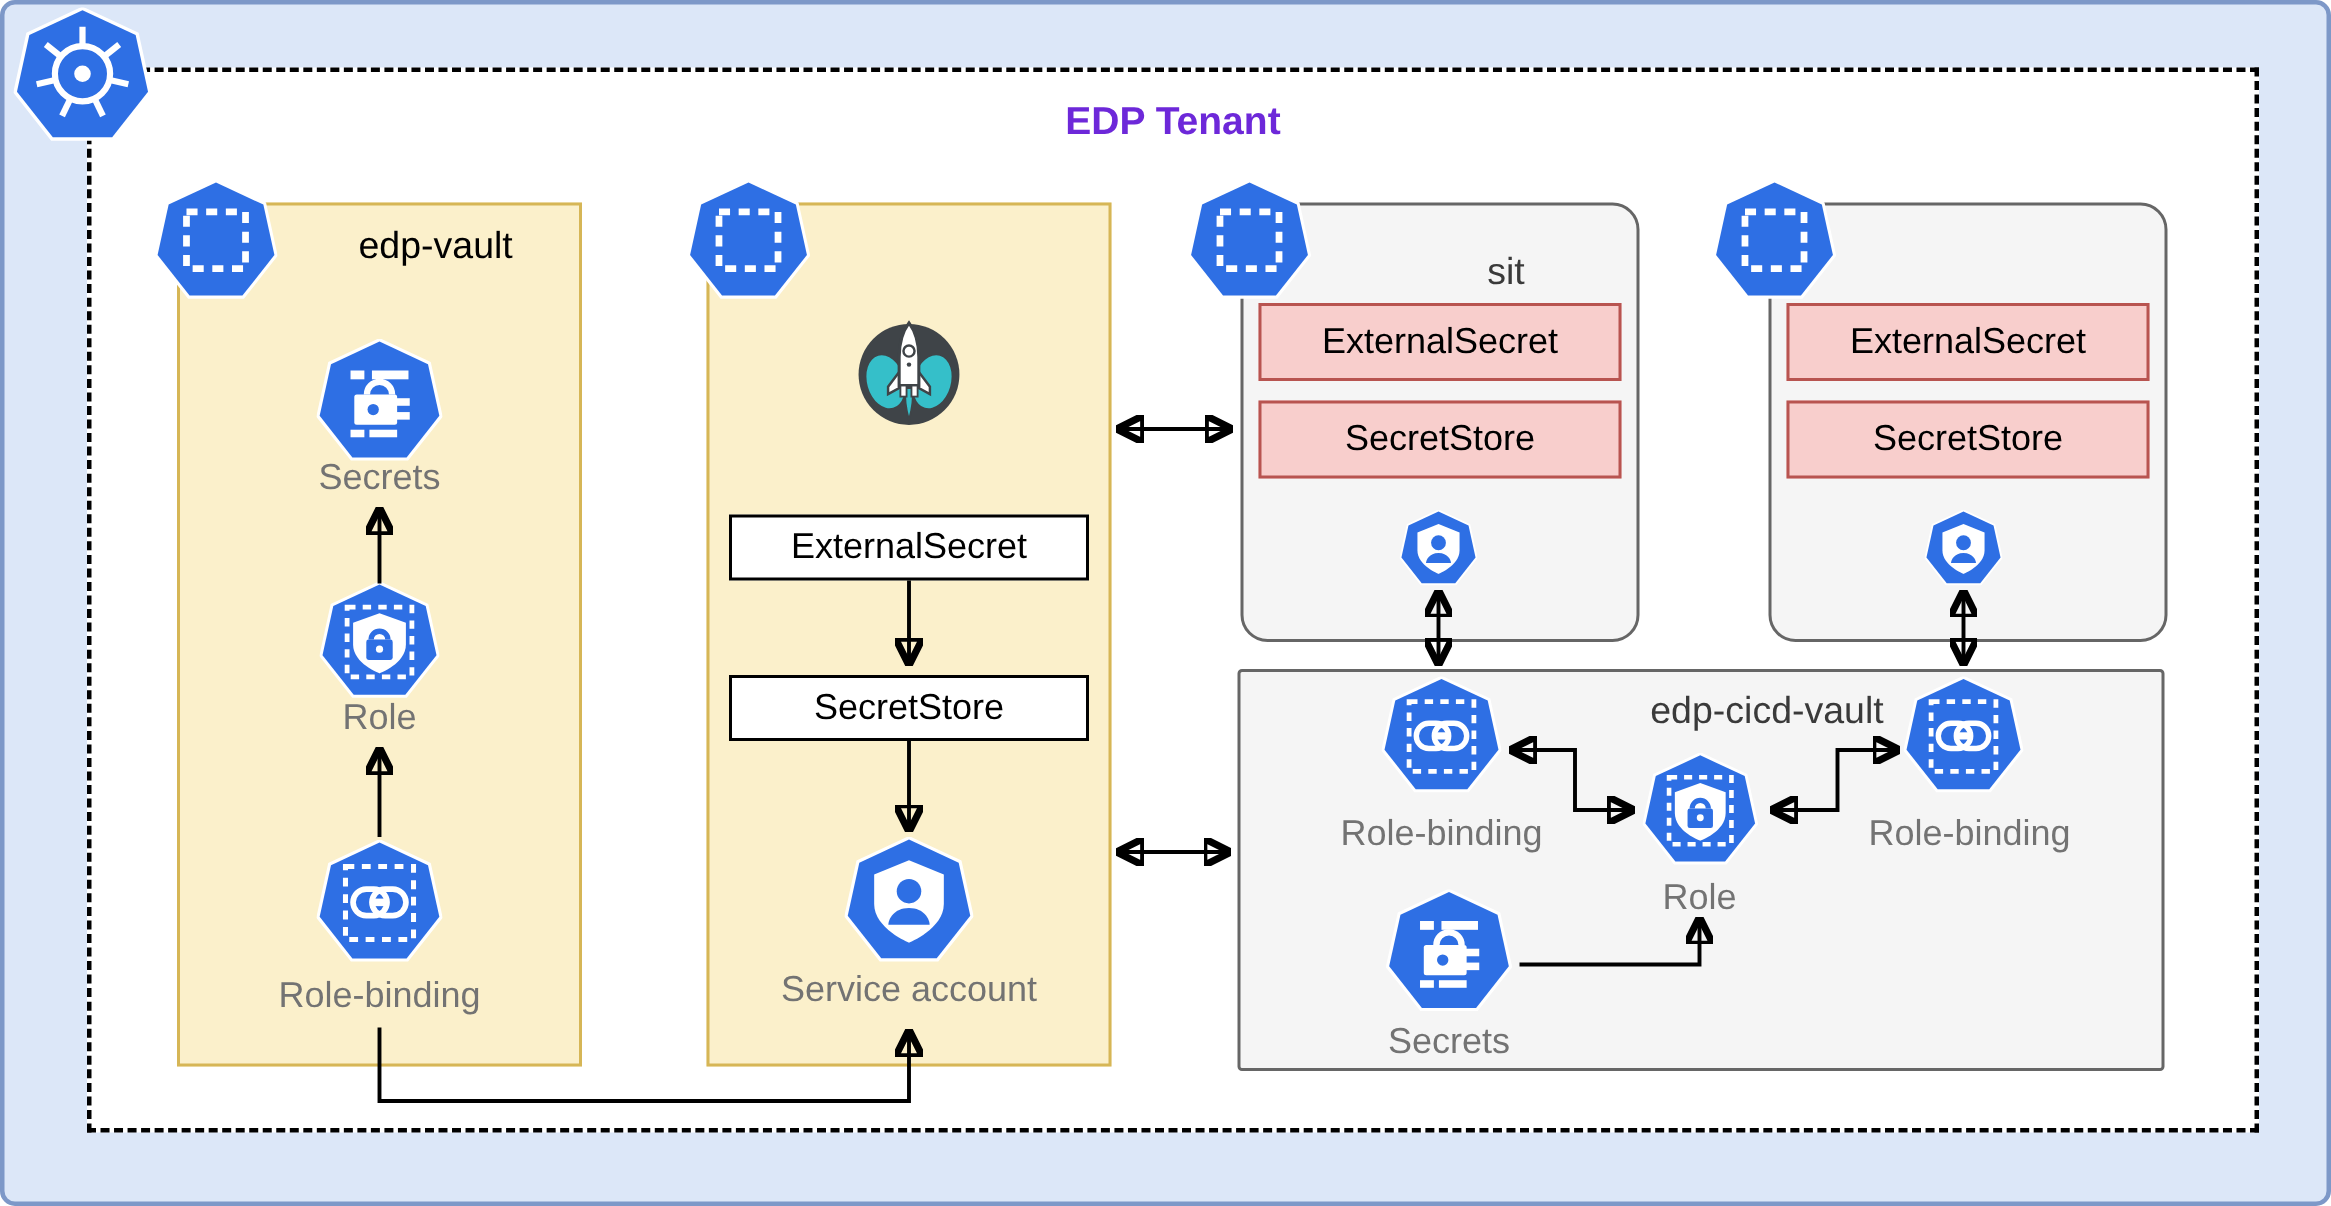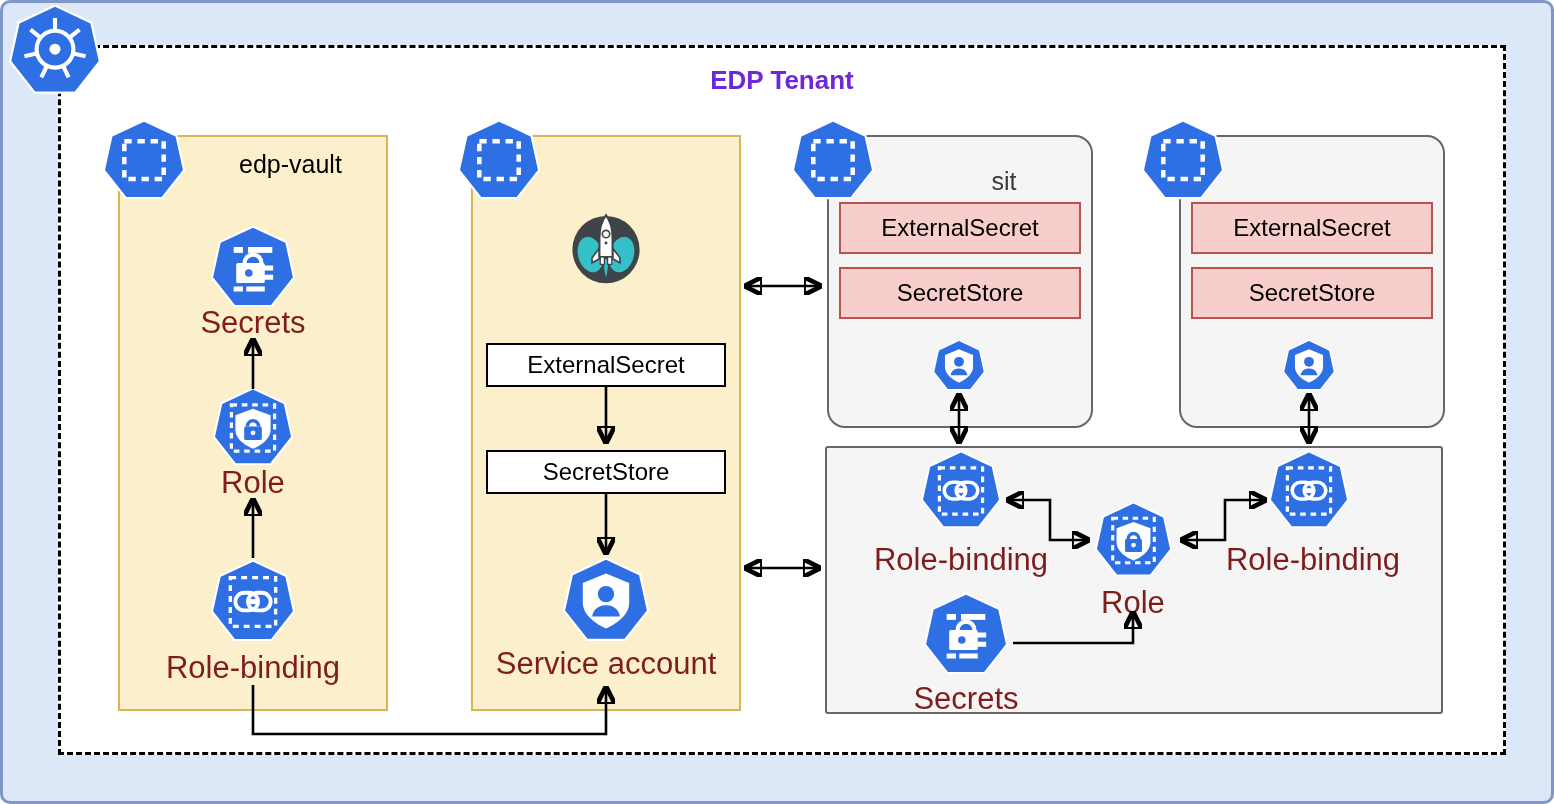--- a/index.html
+++ b/index.html
@@ -3,21 +3,21 @@
 <meta charset="utf-8">
 <style>
   html,body{margin:0;padding:0;background:#fff;font-family:"Liberation Sans",sans-serif;}
   .stage{position:relative;width:1554px;height:804px;background:#DCE7F8;border:3px solid #7D98C8;border-radius:10px;box-sizing:border-box;overflow:hidden;}
   .tenant{position:absolute;left:55px;top:42px;width:1448px;height:710px;background:#fff;border:3px dashed #000;box-sizing:border-box;}
   .box{position:absolute;box-sizing:border-box;}
   .ns-yellow{background:#FBF0CB;border:2px solid #D6B656;}
   .ns-gray{background:#F5F5F5;border:2px solid #666666;}
   .crd{position:absolute;box-sizing:border-box;background:#F8CECC;border:2px solid #B85450;display:flex;align-items:center;justify-content:center;font-size:24px;color:#000;}
   .wbox{position:absolute;box-sizing:border-box;background:#fff;border:2px solid #000;display:flex;align-items:center;justify-content:center;font-size:24px;color:#000;}
-  .lbl{position:absolute;font-size:31px;color:#7f1d1d;text-align:center;line-height:1.1;}
+  .lbl{position:absolute;font-size:24px;color:#737373;text-align:center;line-height:1.1;}
   .title{position:absolute;font-weight:bold;font-size:26px;color:#6d28d9;text-align:center;}
   .ns-title{position:absolute;font-weight:normal;font-size:25px;color:#000;margin-left:44px;}
   .ns-title.gray{color:#3A3A3A;}
   .icon{position:absolute;display:block;}
   .icon svg{display:block;width:100%;height:100%;}
   svg.overlay{position:absolute;left:0;top:0;width:1554px;height:804px;pointer-events:none;}
   svg.overlay path{stroke:#000;stroke-width:2.6;fill:none;}
 </style>
 </head>
 <body>
@@ -177,20 +177,21 @@
     </span>
   <div class="crd" style="left:1188px;top:199px;width:242px;height:52px;">ExternalSecret</div>
   <div class="crd" style="left:1188px;top:264px;width:242px;height:52px;">SecretStore</div>
   <span class="icon" style="left:1280px;top:337px;width:52px;height:52px;">
       <svg viewBox="0 0 100 100">
         <use href="#g-sa"></use>
       </svg>
     </span>
 
   <div class="box ns-gray" style="left:822px;top:443px;width:618px;height:268px;border-radius:3px;"></div>
+  <div class="ns-title gray" style="left:1021px;top:457px;width:220px;text-align:center;">edp-cicd-vault</div>
   <span class="icon" style="left:918px;top:448px;width:80px;height:80px;">
       <svg viewBox="0 0 100 100">
         <use href="#g-rb"></use>
       </svg>
     </span>
   <div class="lbl" style="left:858px;top:540px;width:200px;">Role-binding</div>
   <span class="icon" style="left:1092px;top:499px;width:77px;height:77px;">
       <svg viewBox="0 0 100 100">
         <use href="#g-role"></use>
       </svg>

